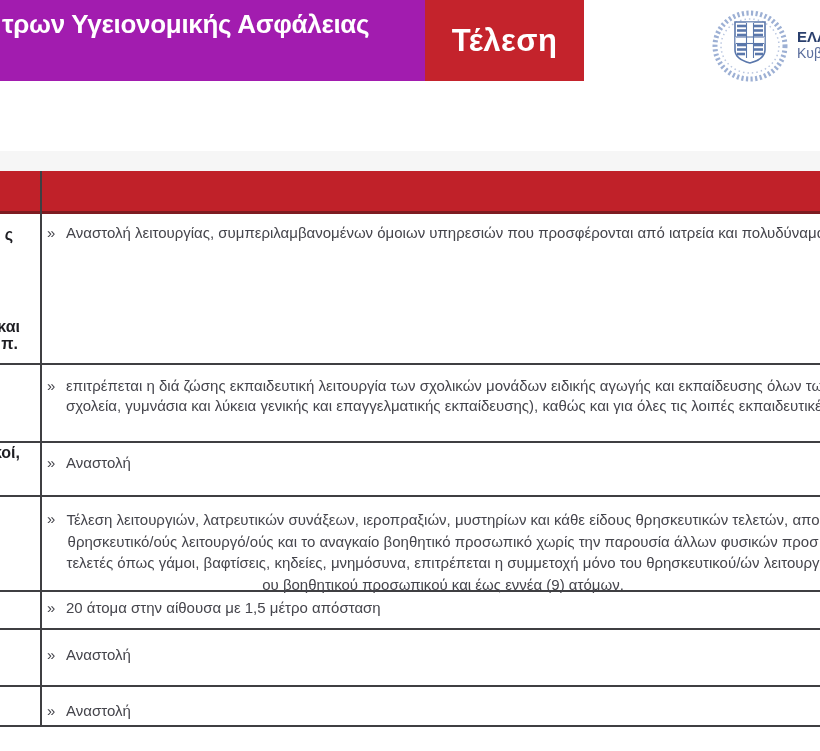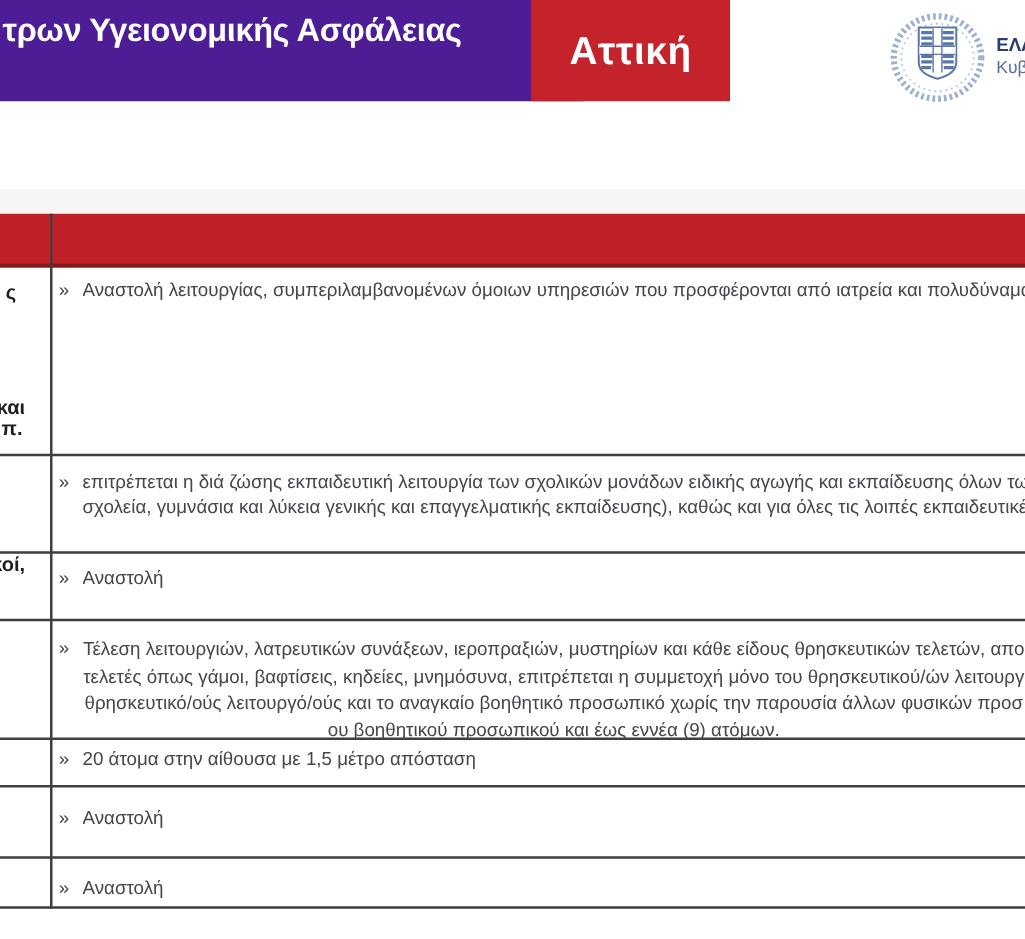--- a/index.html
+++ b/index.html
@@ -1,21 +1,21 @@
 <!DOCTYPE html>
 <html><head>
 <meta charset="utf-8">
 <style>
   html,body{margin:0;padding:0;background:#ffffff;}
   .page{
     position:relative;width:820px;height:751px;background:#ffffff;overflow:hidden;
     font-family:"Liberation Sans",sans-serif;
   }
   
-  .blue-bar{position:absolute;left:0;top:0;width:467px;height:81px;background:#4c1d95;}
+  .blue-bar{position:absolute;left:0;top:0;width:467px;height:81px;background:#a21caf;}
   .banner-title{position:absolute;left:2px;top:8px;color:#ffffff;font-weight:bold;
     font-size:26px;line-height:33px;white-space:nowrap;letter-spacing:-0.3px;}
   .region-box{position:absolute;left:425px;top:0;width:159px;height:81px;background:#c4232c;
     display:flex;align-items:center;justify-content:center;}
   .region-label{color:#ffffff;font-weight:bold;font-size:31px;letter-spacing:0.5px;}
   
   .gov-logo{position:absolute;left:712px;top:9px;width:108px;height:76px;}
   .gov-emblem{position:absolute;left:0;top:0;}
   .gov-text-1{position:absolute;left:85px;top:19px;font-size:15px;font-weight:bold;
     color:#2a3f6d;white-space:nowrap;}
@@ -39,21 +39,21 @@
 <body>
 
 <div class="page">
 
   <div class="blue-bar">
     <div class="banner-title">
       <div>τρων Υγειονομικής Ασφάλειας</div>
     </div>
   </div>
   <div class="region-box">
-    <span class="region-label">Αττική</span>
+    <span class="region-label">Τέλεση</span>
   </div>
 
   <div class="gov-logo">
     <svg class="gov-emblem" width="78" height="74" viewBox="0 0 78 74">
       <ellipse cx="38" cy="37" rx="35" ry="33" fill="none" stroke="#9db0d4" stroke-width="5" stroke-dasharray="2.2 2.4"></ellipse>
       <ellipse cx="38" cy="37" rx="29" ry="27" fill="none" stroke="#b9c6e0" stroke-width="1.5" stroke-dasharray="1.5 3"></ellipse>
       <path d="M23 13 h30 v28 q0 9 -15 13 q-15 -4 -15 -13 z" fill="#ffffff" stroke="#5a77ab" stroke-width="1.6"></path>
 
       <g stroke="#5a77ab" stroke-width="2.6">
         <line x1="25" y1="17" x2="34" y2="17"></line>
@@ -120,22 +120,22 @@
         <div class="line">Αναστολή</div>
       </div>
     </div>
   </div>
 
   <div class="t-row r4" style="top:497px;height:93px">
     <div class="row-content" style="padding-top:12px">
       <span class="bullet">»</span>
       <div class="lines">
         <div class="line">Τέλεση λειτουργιών, λατρευτικών συνάξεων, ιεροπραξιών, μυστηρίων και κάθε είδους θρησκευτικών τελετών, απο</div>
+        <div class="line">θρησκευτικό/ούς λειτουργό/ούς και το αναγκαίο βοηθητικό προσωπικό χωρίς την παρουσία άλλων φυσικών προσ</div>
         <div class="line">τελετές όπως γάμοι, βαφτίσεις, κηδείες, μνημόσυνα, επιτρέπεται η συμμετοχή μόνο του θρησκευτικού/ών λειτουργ</div>
-        <div class="line">θρησκευτικό/ούς λειτουργό/ούς και το αναγκαίο βοηθητικό προσωπικό χωρίς την παρουσία άλλων φυσικών προσ</div>
         <div class="line">ου βοηθητικού προσωπικού και έως εννέα (9) ατόμων.</div>
       </div>
     </div>
   </div>
 
   <div class="t-row r5" style="top:592px;height:36px">
     <div class="row-content" style="padding-top:6px">
       <span class="bullet">»</span>
       <div class="lines">
         <div class="line">20 άτομα στην αίθουσα με 1,5 μέτρο απόσταση</div>

